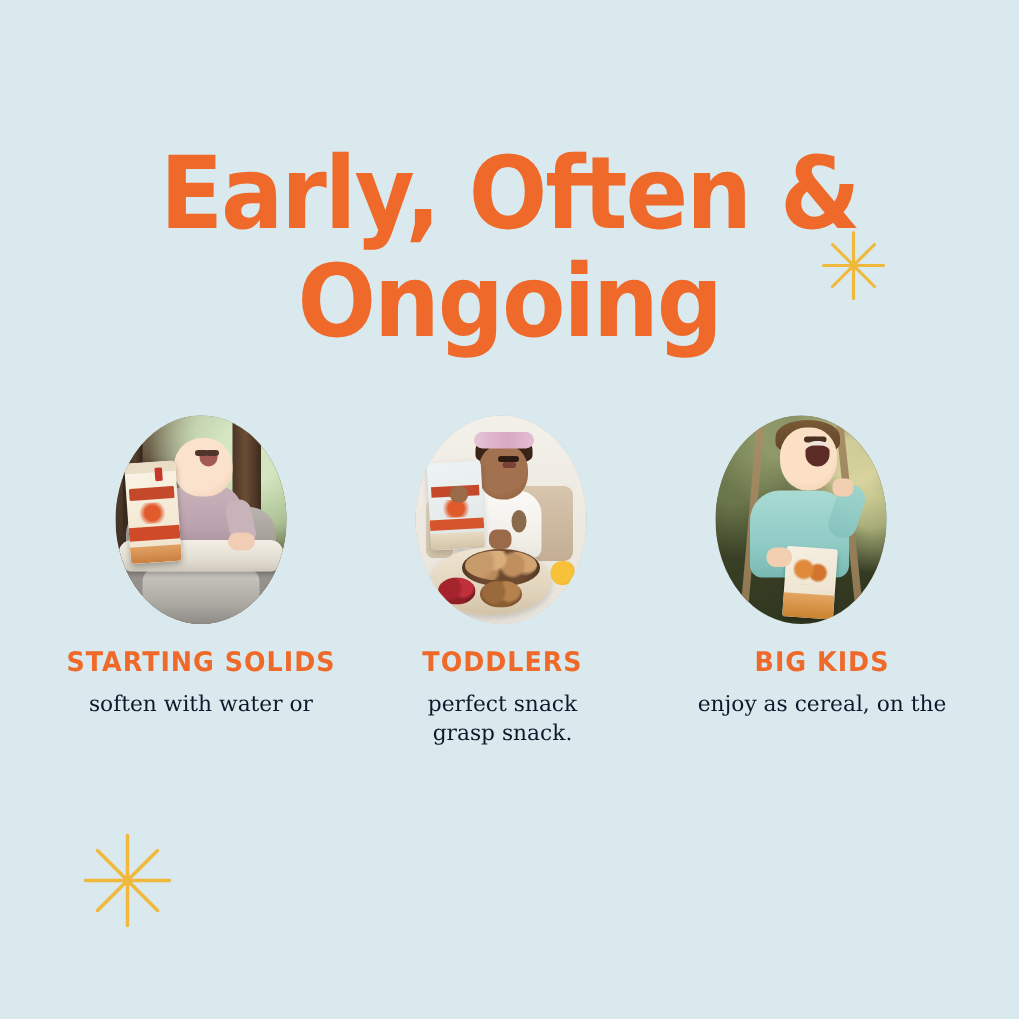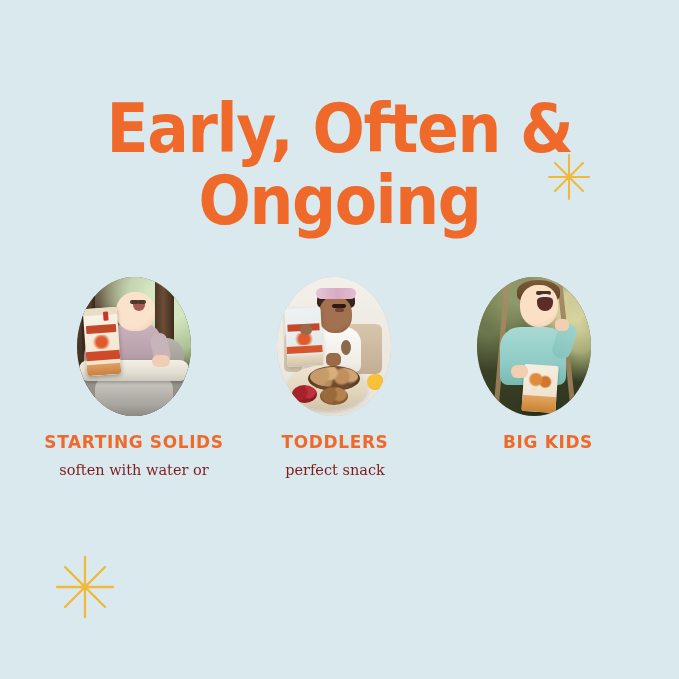--- a/index.html
+++ b/index.html
@@ -622,21 +622,21 @@
     color: #ef6a2a;
     font-family: "DejaVu Sans", "Liberation Sans", sans-serif;
     font-weight: 700;
     font-size: 18px;
     letter-spacing: 0.7px;
     line-height: 20px;
     margin: 0 0 9px 0;
     transform: scaleX(0.94);
   }
   .cap-body {
-    color: #7f1d1d;
+    color: #0f172a;
     font-family: "DejaVu Serif", "Liberation Serif", serif;
     font-size: 14.5px;
     line-height: 19px;
     margin: 0;
   }
   .cap-body .cap-line { display: block; white-space: nowrap; }
 </style>
 </head>
 <body>
 
@@ -754,26 +754,28 @@
       <p class="cap-title">STARTING SOLIDS</p>
       <p class="cap-body">
         <span class="cap-line">soften with water or</span>
       </p>
     </div>
 
     <div class="caption cap-2">
       <p class="cap-title">TODDLERS</p>
       <p class="cap-body">
         <span class="cap-line">perfect snack</span>
+        <span class="cap-line">grasp snack.</span>
       </p>
     </div>
 
     <div class="caption cap-3">
       <p class="cap-title">BIG KIDS</p>
       <p class="cap-body">
+        <span class="cap-line">enjoy as cereal, on the</span>
       </p>
     </div>
 
   </div>
 
   <div class="sparkle sparkle-bottom">
     <svg viewBox="0 0 70 70" width="70" height="70" aria-hidden="true">
       <g stroke="#f0b93b" stroke-width="2.3" stroke-linecap="round">
         <line x1="35" y1="5" x2="35" y2="65"></line>
         <line x1="7" y1="35" x2="63" y2="35"></line>

